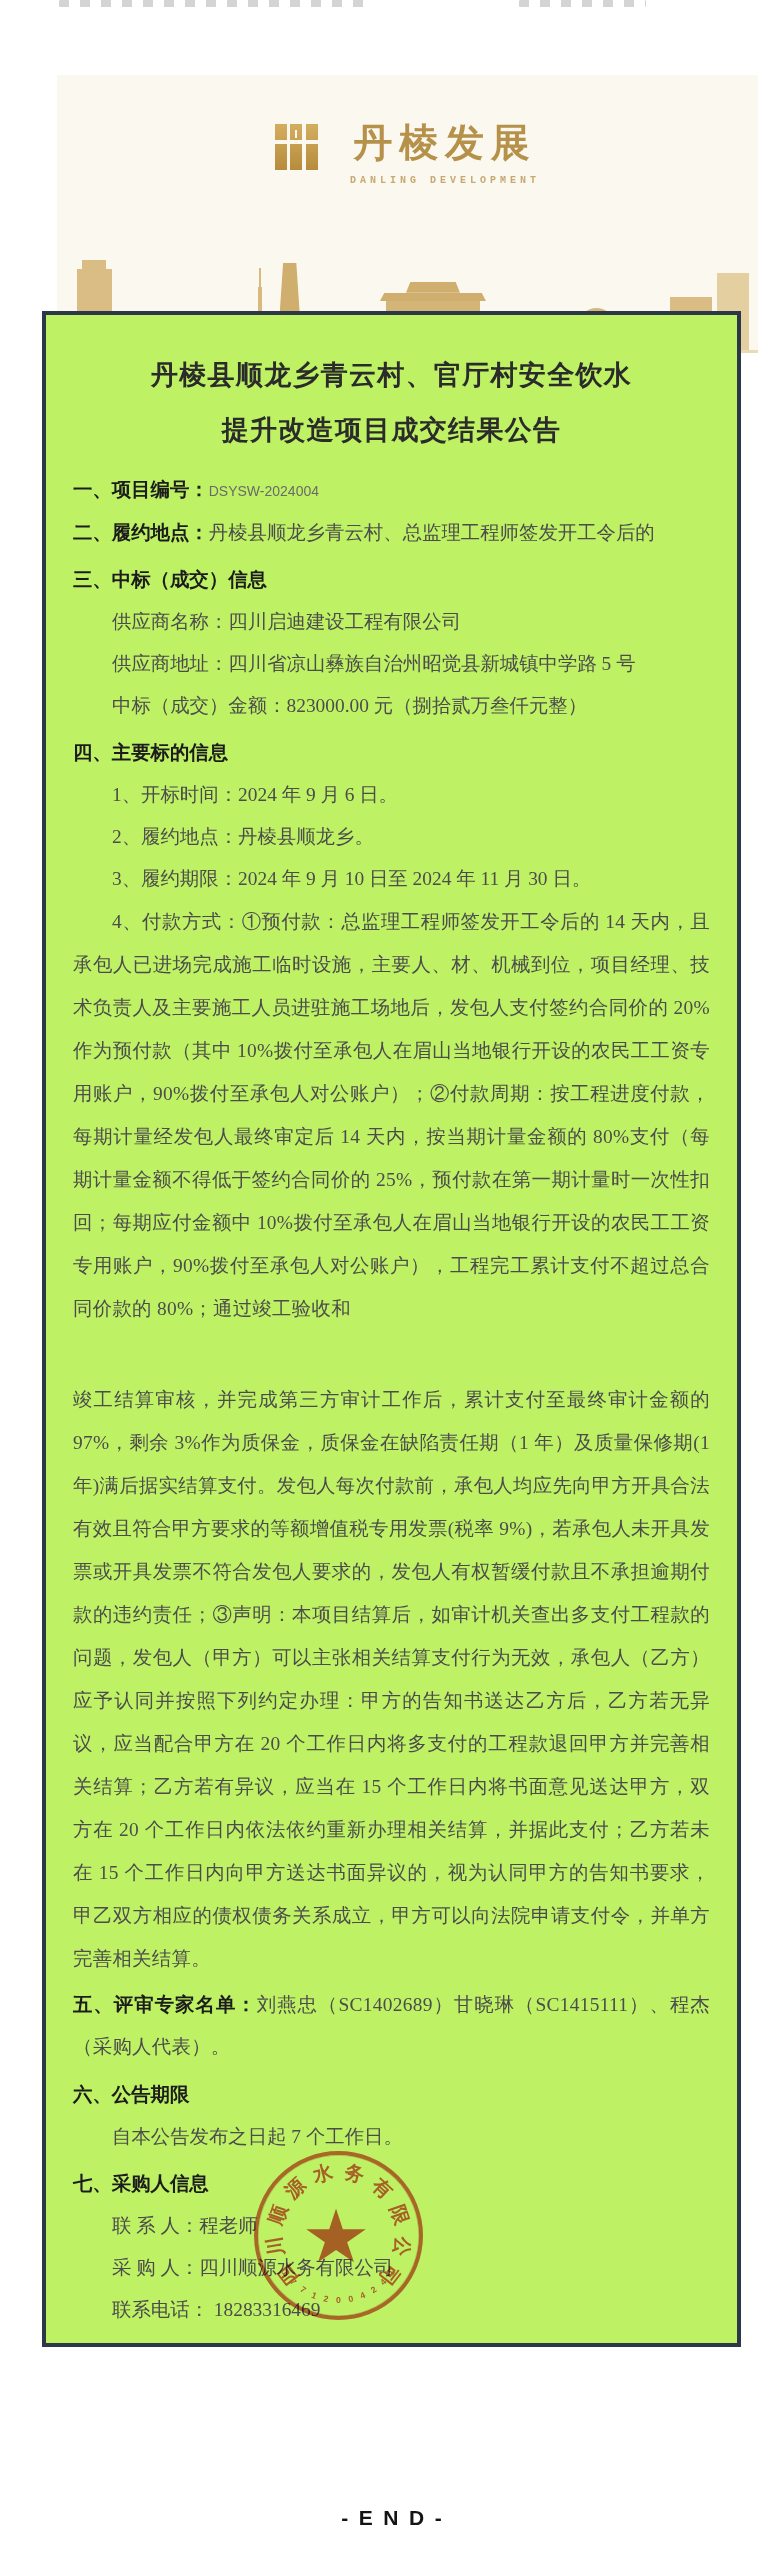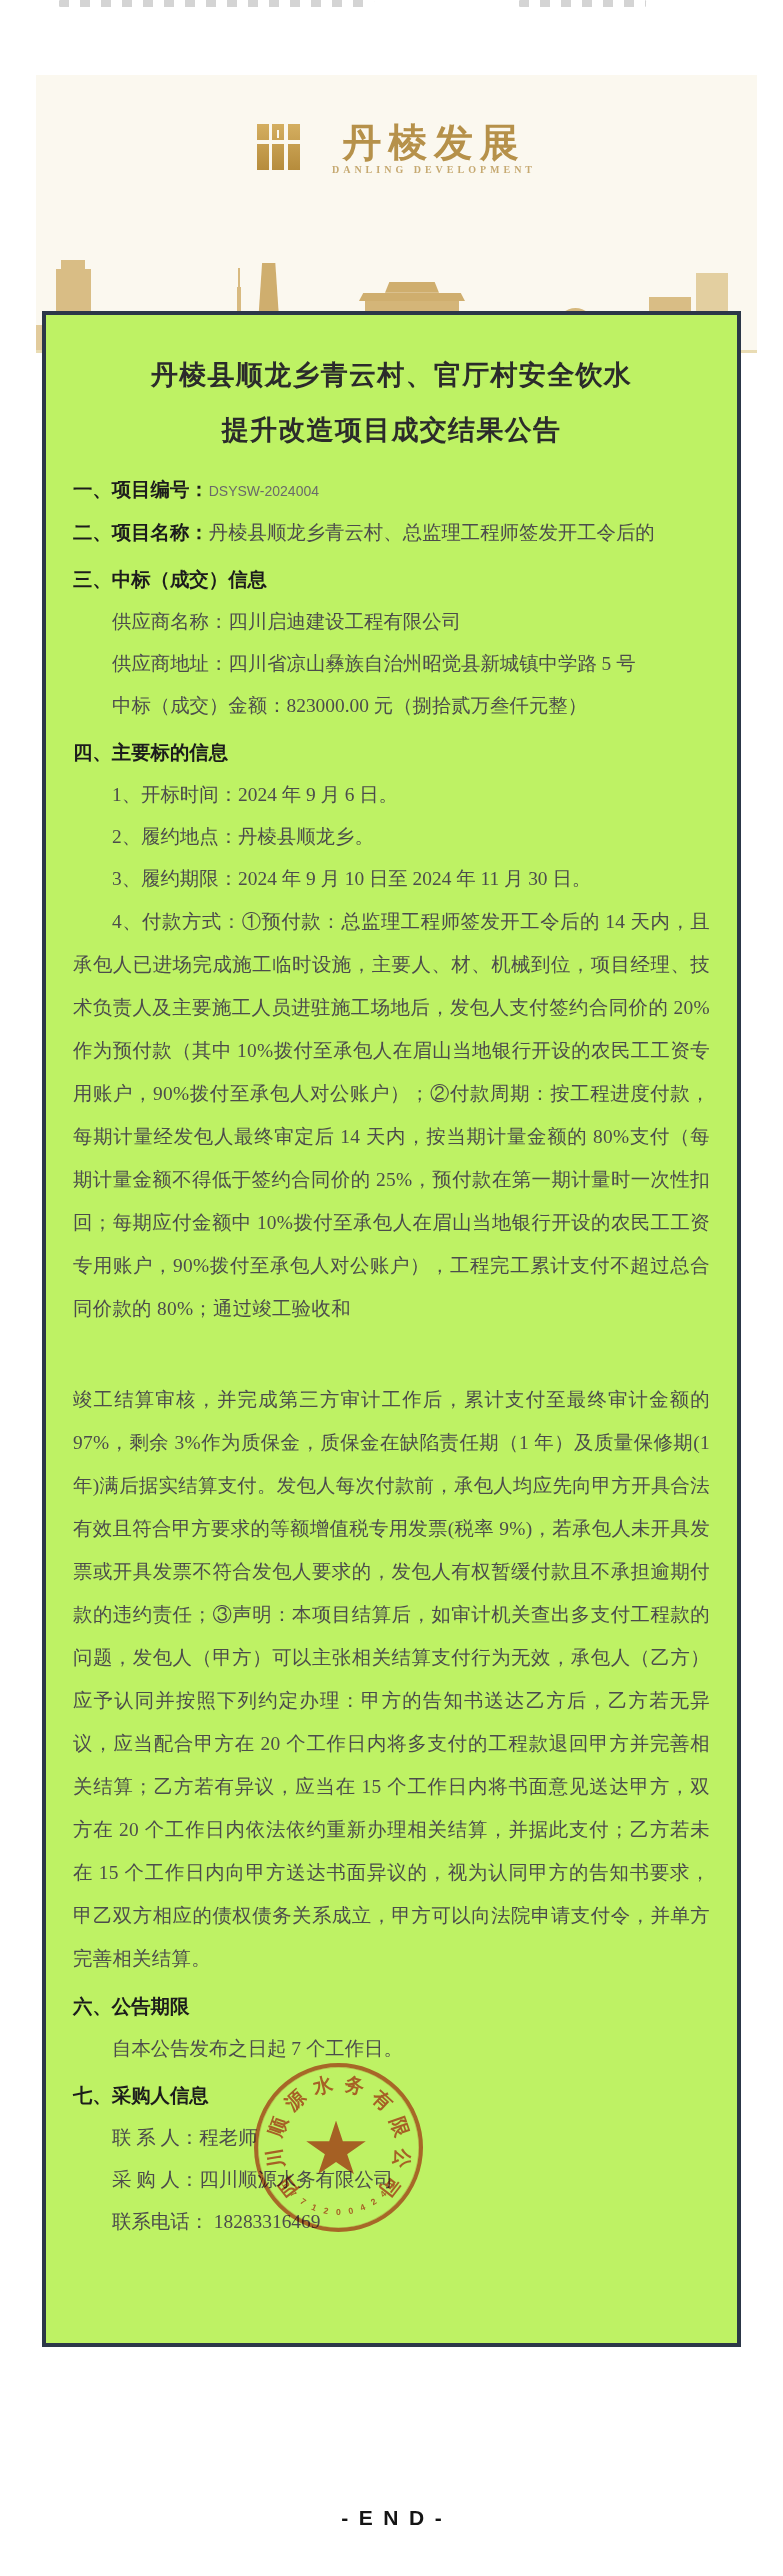--- a/index.html
+++ b/index.html
@@ -6,33 +6,33 @@
   .page{position:relative;width:783px;height:2576px;background:#ffffff;overflow:hidden;
         font-family:"Liberation Serif","DejaVu Serif",serif;}
 
   
   .remnant{position:absolute;top:0;height:7.4px;opacity:.5;border-radius:1.3px;
            background:repeating-linear-gradient(90deg,#a9a9a9 0 10px,transparent 10px 21px);}
   .remnant.r1{left:59px;width:315px;}
   .remnant.r2{left:519px;width:127px;}
 
   
-  .header{position:absolute;left:36px;top:75px;width:701px;height:278px;background:#fbf8ef;padding-left:20px;}
+  .header{position:absolute;left:57px;top:75px;width:701px;height:278px;background:#fbf8ef;}
   .brand-row{position:absolute;left:0;top:46px;width:100%;height:74px;display:flex;
              justify-content:center;align-items:flex-start;gap:32px;}
   .logo{position:relative;width:43px;height:46px;margin-top:2.7px;
         background:linear-gradient(180deg,#d4ae60,#b68c3c);}
   .logo .vline{position:absolute;top:0;bottom:0;width:3.3px;background:#fbf8ef;}
   .logo .v1{left:12px;} .logo .v2{left:27.5px;}
   .logo .hline{position:absolute;left:0;right:0;top:16.7px;height:3.3px;background:#fbf8ef;}
   .logo .tick{position:absolute;left:20px;top:6.7px;width:2px;height:8px;background:#fbf8ef;}
   .brand-text{text-align:center;}
   .brand-cn{font-size:39px;font-weight:700;color:#b6914a;letter-spacing:6.7px;line-height:43px;}
-  .brand-en{margin-top:0;font-size:10px;font-weight:700;color:#c6a971;letter-spacing:4px;
-            font-family:Liberation Serif, serif;}
+  .brand-en{margin-top:11px;font-size:10px;font-weight:700;color:#c6a971;letter-spacing:4px;
+            font-family:Liberation Mono, monospace;}
 
   
   .skyline{position:absolute;left:0;bottom:0;width:100%;height:100px;}
   .skyline div{position:absolute;bottom:0;}
   .winds{background-image:
      repeating-linear-gradient(90deg,rgba(255,255,255,.7) 0 1.3px,transparent 1.3px 5.4px),
      repeating-linear-gradient(0deg,rgba(255,255,255,.7) 0 1.3px,transparent 1.3px 6px);}
   .b1{left:0;width:19px;height:28px;background:#ddc38d;opacity:.85;}
   .b2{left:20px;width:35px;height:84px;background:#d9bd85;}
   .b2:before{content:"";position:absolute;left:5.4px;top:-8.7px;width:24px;height:8.7px;background:#d9bd85;}
@@ -144,35 +144,36 @@
   </header>
 
   <main class="doc">
     <h1 class="title">
       <span class="tl">丹棱县顺龙乡青云村、官厅村安全饮水</span>
       <span class="tl">提升改造项目成交结果公告</span>
     </h1>
 
     <p class="row"><b class="lab">一、项目编号：</b><span class="val">DSYSW-2024004</span></p>
 
-    <p class="row"><b class="lab">二、项目名称：</b><span>丹棱县顺龙乡青云村、总监理工程师签发开工令后的</span></p>
+    <p class="row"><b class="lab">二、履约地点：</b><span>丹棱县顺龙乡青云村、总监理工程师签发开工令后的</span></p>
 
     <p class="row mt"><b class="lab">三、中标（成交）信息</b></p>
     <p class="row sub">供应商名称：四川启迪建设工程有限公司</p>
     <p class="row sub">供应商地址：四川省凉山彝族自治州昭觉县新城镇中学路 5 号</p>
     <p class="row sub">中标（成交）金额：823000.00 元（捌拾贰万叁仟元整）</p>
 
     <p class="row mt"><b class="lab">四、主要标的信息</b></p>
     <p class="row sub">1、开标时间：2024 年 9 月 6 日。</p>
     <p class="row sub">2、履约地点：丹棱县顺龙乡。</p>
     <p class="row sub">3、履约期限：2024 年 9 月 10 日至 2024 年 11 月 30 日。</p>
 
     <p class="para para1">4、付款方式：①预付款：总监理工程师签发开工令后的 14 天内，且承包人已进场完成施工临时设施，主要人、材、机械到位，项目经理、技术负责人及主要施工人员进驻施工场地后，发包人支付签约合同价的 20%作为预付款（其中 10%拨付至承包人在眉山当地银行开设的农民工工资专用账户，90%拨付至承包人对公账户）；②付款周期：按工程进度付款，每期计量经发包人最终审定后 14 天内，按当期计量金额的 80%支付（每期计量金额不得低于签约合同价的 25%，预付款在第一期计量时一次性扣回；每期应付金额中 10%拨付至承包人在眉山当地银行开设的农民工工资专用账户，90%拨付至承包人对公账户），工程完工累计支付不超过总合同价款的 80%；通过竣工验收和</p>
     <p class="para para2">竣工结算审核，并完成第三方审计工作后，累计支付至最终审计金额的 97%，剩余 3%作为质保金，质保金在缺陷责任期（1 年）及质量保修期(1 年)满后据实结算支付。发包人每次付款前，承包人均应先向甲方开具合法有效且符合甲方要求的等额增值税专用发票(税率 9%)，若承包人未开具发票或开具发票不符合发包人要求的，发包人有权暂缓付款且不承担逾期付款的违约责任；③声明：本项目结算后，如审计机关查出多支付工程款的问题，发包人（甲方）可以主张相关结算支付行为无效，承包人（乙方）应予认同并按照下列约定办理：甲方的告知书送达乙方后，乙方若无异议，应当配合甲方在 20 个工作日内将多支付的工程款退回甲方并完善相关结算；乙方若有异议，应当在 15 个工作日内将书面意见送达甲方，双方在 20 个工作日内依法依约重新办理相关结算，并据此支付；乙方若未在 15 个工作日内向甲方送达书面异议的，视为认同甲方的告知书要求，甲乙双方相应的债权债务关系成立，甲方可以向法院申请支付令，并单方完善相关结算。</p>
 
+    <p class="para s5"><b class="lab">五、评审专家名单：</b><span>刘燕忠（SC1402689）甘晓琳（SC1415111）、程杰（采购人代表）。</span></p>
 
     <p class="row mt"><b class="lab">六、公告期限</b></p>
     <p class="row sub">自本公告发布之日起 7 个工作日。</p>
 
     <div class="contact">
       <p class="row mt"><b class="lab">七、采购人信息</b></p>
       <p class="row sub">联 系 人：程老师</p>
       <p class="row sub">采 购 人：四川顺源水务有限公司</p>
       <p class="row sub">联系电话： 18283316469</p>
 

